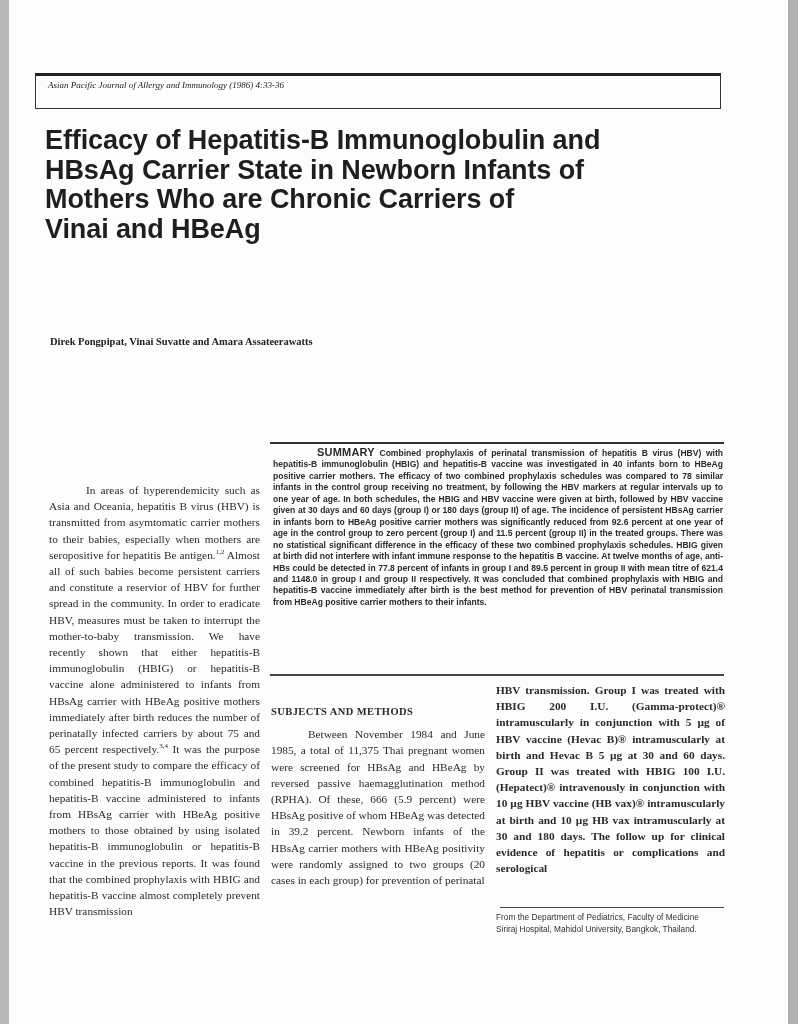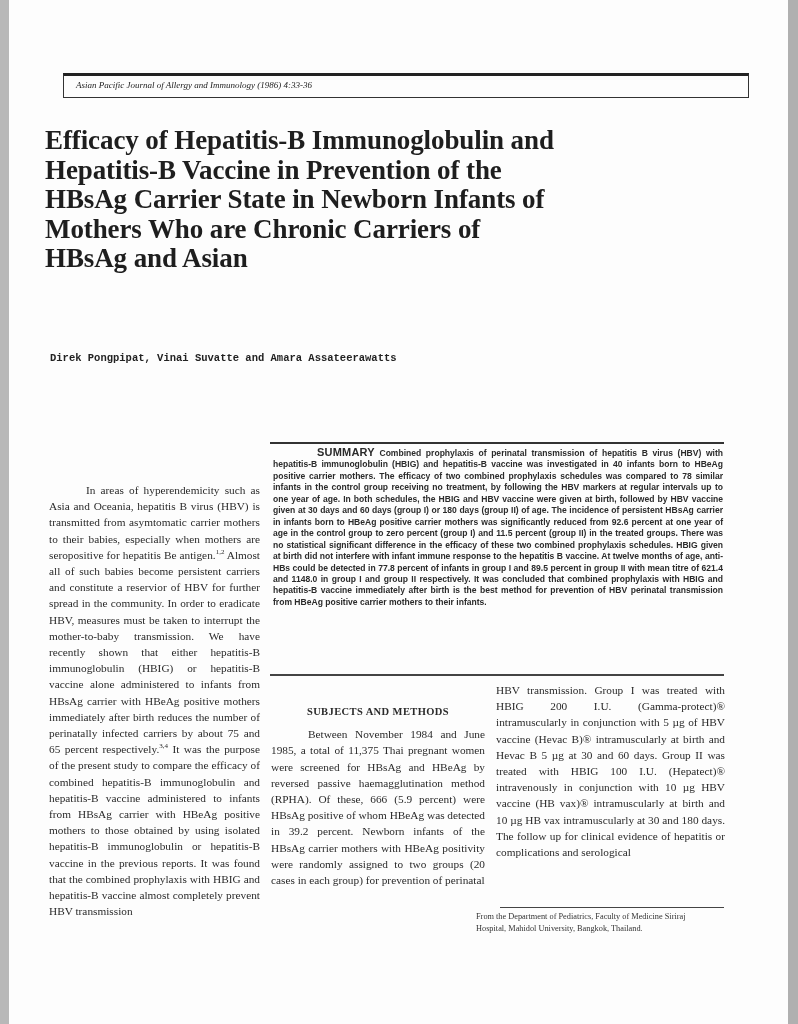--- a/index.html
+++ b/index.html
@@ -1,74 +1,73 @@
 <!DOCTYPE html>
 <html><head>
 <meta charset="utf-8">
 <style>
   html, body { margin:0; padding:0; }
   body { width:798px; height:1024px; background:#bdbdbd; position:relative; overflow:hidden; }
   .page { position:absolute; left:9px; top:0; width:779px; height:1024px; background:#fdfdfd; }
   .edge-left { position:absolute; left:0; top:0; width:9px; height:1024px; background:#b8b8b8; }
   .edge-right { position:absolute; left:788px; top:0; width:10px; height:1024px; background:#b0b0b0; }
 
-  .journal-box { position:absolute; left:35px; top:73px; width:686px; height:25px;
-    border:1px solid #333; border-top:3px solid #222; box-sizing:border-box;margin-left:28px; }
+  .journal-box { position:absolute; left:35px; top:73px; width:686px; height:36px;
+    border:1px solid #333; border-top:3px solid #222; box-sizing:border-box; }
   .journal-text { position:absolute; left:12px; top:4px; font-family:"Liberation Serif", serif;
     font-style:italic; font-size:9px; color:#222; }
 
   .title { position:absolute; left:45px; top:126px; width:700px; margin:0;
-    font-family:Liberation Serif, serif; font-weight:bold; font-size:27px; line-height:29.5px;
+    font-family:Liberation Sans, sans-serif; font-weight:bold; font-size:27px; line-height:29.5px;
     color:#1e1e1e; letter-spacing:-0.1px; }
   .title span { display:block; white-space:nowrap; }
 
-  .authors { position:absolute; left:50px; top:352px; font-family:Liberation Mono, monospace;
+  .authors { position:absolute; left:50px; top:336px; font-family:Liberation Serif, serif;
     font-weight:bold; font-size:10.5px; color:#222; }
 
   .col { position:absolute; font-family:"Liberation Serif", serif; font-size:11.3px; line-height:16.2px;
     color:#2a2a2a; text-align:justify; }
   .col1 { left:49px; top:434px; width:211px;margin-top:48px; }
   .col1 .indent { text-indent:37px; }
   .col1 p, .col2 p, .col3 p { margin:0; }
 
   .summary-top { position:absolute; left:270px; top:442px; width:454px; height:2px; background:#333; }
   .summary { position:absolute; left:273px; top:447px; width:450px; font-family:"Liberation Sans", sans-serif;
     font-size:8.55px; line-height:11.45px; font-weight:bold; color:#2b2b2b; text-align:justify; }
   .summary .lead { font-size:11px; letter-spacing:0.2px;margin-left:44px; }
   .summary-bottom { position:absolute; left:270px; top:674px; width:454px; height:1.5px; background:#444; }
 
   .col2 { left:271px; top:682px; width:214px; }
   .heading { font-family:"Liberation Serif", serif; font-weight:bold; font-size:10.5px; letter-spacing:0.4px;
-    text-align:center; margin:22px 0 6px 0; color:#2a2a2a; }
+    margin:22px 0 6px 0; color:#2a2a2a; }
   .col2 .indent { text-indent:37px; }
-  .col3 { left:496px; top:682px; width:229px; }
+  .col3 { left:496px; top:682px; width:229px;font-weight:bold; }
 
   .fn-rule { position:absolute; left:500px; top:907px; width:224px; height:1px; background:#444; }
-  .footnote { position:absolute; left:476px; top:911px; width:226px; font-family:Liberation Serif, serif;
+  .footnote { position:absolute; left:496px; top:911px; width:226px; font-family:Liberation Sans, sans-serif;
     font-size:8.3px; line-height:12px; color:#333; }
   sup { font-size:7px; line-height:0; }
 </style>
 </head>
 <body>
 
 <div class="edge-left"></div>
 <div class="edge-right"></div>
 
 <div class="page"></div>
 
 <div class="journal-box">
   <span class="journal-text">Asian Pacific Journal of Allergy and Immunology (1986) 4:33-36</span>
 </div>
 
 <h1 class="title">
   <span>Efficacy of Hepatitis-B Immunoglobulin and</span>
-  <span>Hepatitis-B Vaccine in Prevention of the</span>
   <span>HBsAg Carrier State in Newborn Infants of</span>
   <span>Mothers  Who are Chronic Carriers of</span>
-  <span>HBsAg and Asian</span>
+  <span>Vinai and HBeAg</span>
 </h1>
 
 <div class="authors">Direk Pongpipat, Vinai Suvatte  and  Amara Assateerawatts</div>
 
 <div class="col col1">
   <p class="indent"><span>In areas of hyperendemicity such as Asia and Oceania, hepatitis B virus (HBV) is transmitted from asymtomatic carrier mothers to their babies, especially when mothers are seropositive for hepatitis Be antigen.</span><sup>1,2</sup><span> Almost all of such babies become persistent carriers and constitute a reservior of HBV for further spread in the community. In order to eradicate HBV, measures must be taken to interrupt the mother-to-baby transmission. We have recently shown that either hepatitis-B immunoglobulin (HBIG) or hepatitis-B vaccine alone administered to infants from HBsAg carrier with HBeAg positive mothers immediately after birth reduces the number of perinatally infected carriers by about 75 and 65 percent respectively.</span><sup>3,4</sup><span> It was the purpose of the present study to compare the efficacy of combined hepatitis-B immunoglobulin and hepatitis-B vaccine administered to infants from HBsAg carrier with HBeAg positive mothers to those obtained by using isolated hepatitis-B immunoglobulin or hepatitis-B vaccine in the previous reports. It was found that the combined prophylaxis with HBIG and hepatitis-B vaccine almost completely prevent HBV transmission</span></p>
 </div>
 
 <div class="summary-top"></div>
 <div class="summary">

